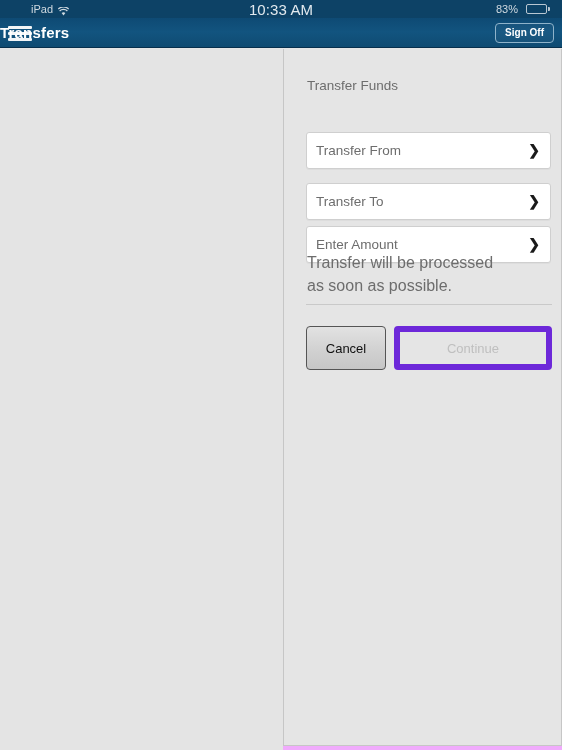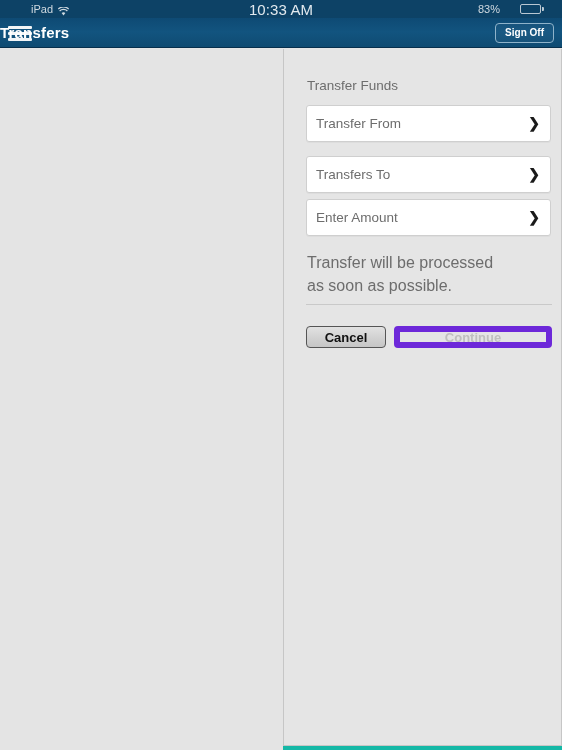--- a/index.html
+++ b/index.html
@@ -13,21 +13,21 @@
   
   .statusbar{
     position:absolute; top:0; left:0; width:562px; height:18px;
     background:#0d4266;
     display:flex; align-items:center;
     font-size:11px; color:#cfd9e0;
   }
   .sb-left{ position:absolute; left:7px; display:flex; align-items:center; gap:5px;padding-left:24px; }
   .sb-center{ position:absolute; left:0; width:100%; text-align:center;
               font-size:15px; color:#e2e9ee; letter-spacing:.1px; }
-  .sb-right{ position:absolute; right:18px; display:flex; align-items:center; gap:20px; }
+  .sb-right{ position:absolute; right:12px; display:flex; align-items:center; gap:8px; }
   .wifi-icon{ display:inline-block; width:11px; height:9px; position:relative; top:1px; }
   .batt{ display:flex; align-items:center; }
   .batt-body{
     width:21px; height:10px; border:1px solid #b9c7d2; border-radius:2px;
     padding:1px; position:relative;
   }
   .batt-fill{ height:100%; width:83%; background:#cfdbe4; border-radius:1px; }
   .batt-cap{ width:2px; height:4px; background:#b9c7d2; margin-left:1px; border-radius:0 1px 1px 0; }
 
   
@@ -51,21 +51,21 @@
     padding:3px 9px 4px;
     border:1px solid #8fb3ca; border-radius:4px;
     color:#ffffff; font-size:10px; font-weight:bold;
     background:rgba(255,255,255,0.03);
     cursor:pointer; line-height:1.1;
   }
 
   
   .content{
     position:absolute; top:49px; left:0; width:562px; height:701px;
-    background:#14b8a6;
+    background:#f0abfc;
   }
   .left-pane{
     position:absolute; top:0; left:0; width:283px; height:701px;
     background:#e4e4e4;
   }
   .right-pane{
     position:absolute; top:0; left:283px; width:279px; height:697px;
     background:#e5e5e5;
     border-left:1px solid #c6c6c6;
     border-right:1px solid #c6c6c6;
@@ -77,20 +77,21 @@
     font-size:13.5px; color:#6d6d6d;
   }
 
   .field{
     position:absolute; left:22px; width:245px; height:37px;
     background:#ffffff;
     border:1px solid #cfcfcf;
     border-radius:3px;
     box-shadow:0 1px 0 rgba(0,0,0,0.03);
     cursor:pointer;
+    margin-top:27px;
   }
   .field-label{
     position:absolute; left:9px; top:10px;
     font-size:13.5px; color:#6d6d6d;
   }
   .chev{
     position:absolute; right:10px; top:10px;
     font-size:14px; color:#1a1a1a; font-weight:bold; line-height:1;
   }
   .f1{ top:56px; }
@@ -101,23 +102,23 @@
     position:absolute; left:23px; top:203px; width:200px;
     font-size:16px; color:#6d6d6d; line-height:1.42;
   }
 
   .divider{
     position:absolute; left:22px; top:255px; width:246px; height:1px;
     background:#c9c9c9;
   }
 
   .btn{
-    position:absolute; top:277px; height:22px;
+    position:absolute; top:277px; height:44px;
     border-radius:4px;
-    font-size:13px; font-weight:bold;
+    font-size:13px; font-weight:normal;
     display:flex; align-items:center; justify-content:center;
     cursor:pointer;
   }
   .btn-cancel{
     left:22px; width:80px;
     background:linear-gradient(to bottom,#e2e2e2 0%,#d2d2d2 52%,#c6c6c6 100%);
     border:1px solid #555555;
     color:#101010;
   }
   .btn-continue{
@@ -168,21 +169,21 @@
   <div class="right-pane">
 
     <div class="section-title">Transfer Funds</div>
 
     <div class="field f1">
       <span class="field-label">Transfer From</span>
       <span class="chev">❯</span>
     </div>
 
     <div class="field f2">
-      <span class="field-label">Transfers To</span>
+      <span class="field-label">Transfer To</span>
       <span class="chev">❯</span>
     </div>
 
     <div class="field f3">
       <span class="field-label">Enter Amount</span>
       <span class="chev">❯</span>
     </div>
 
     <div class="note">Transfer will be processed as soon as possible.</div>
 

